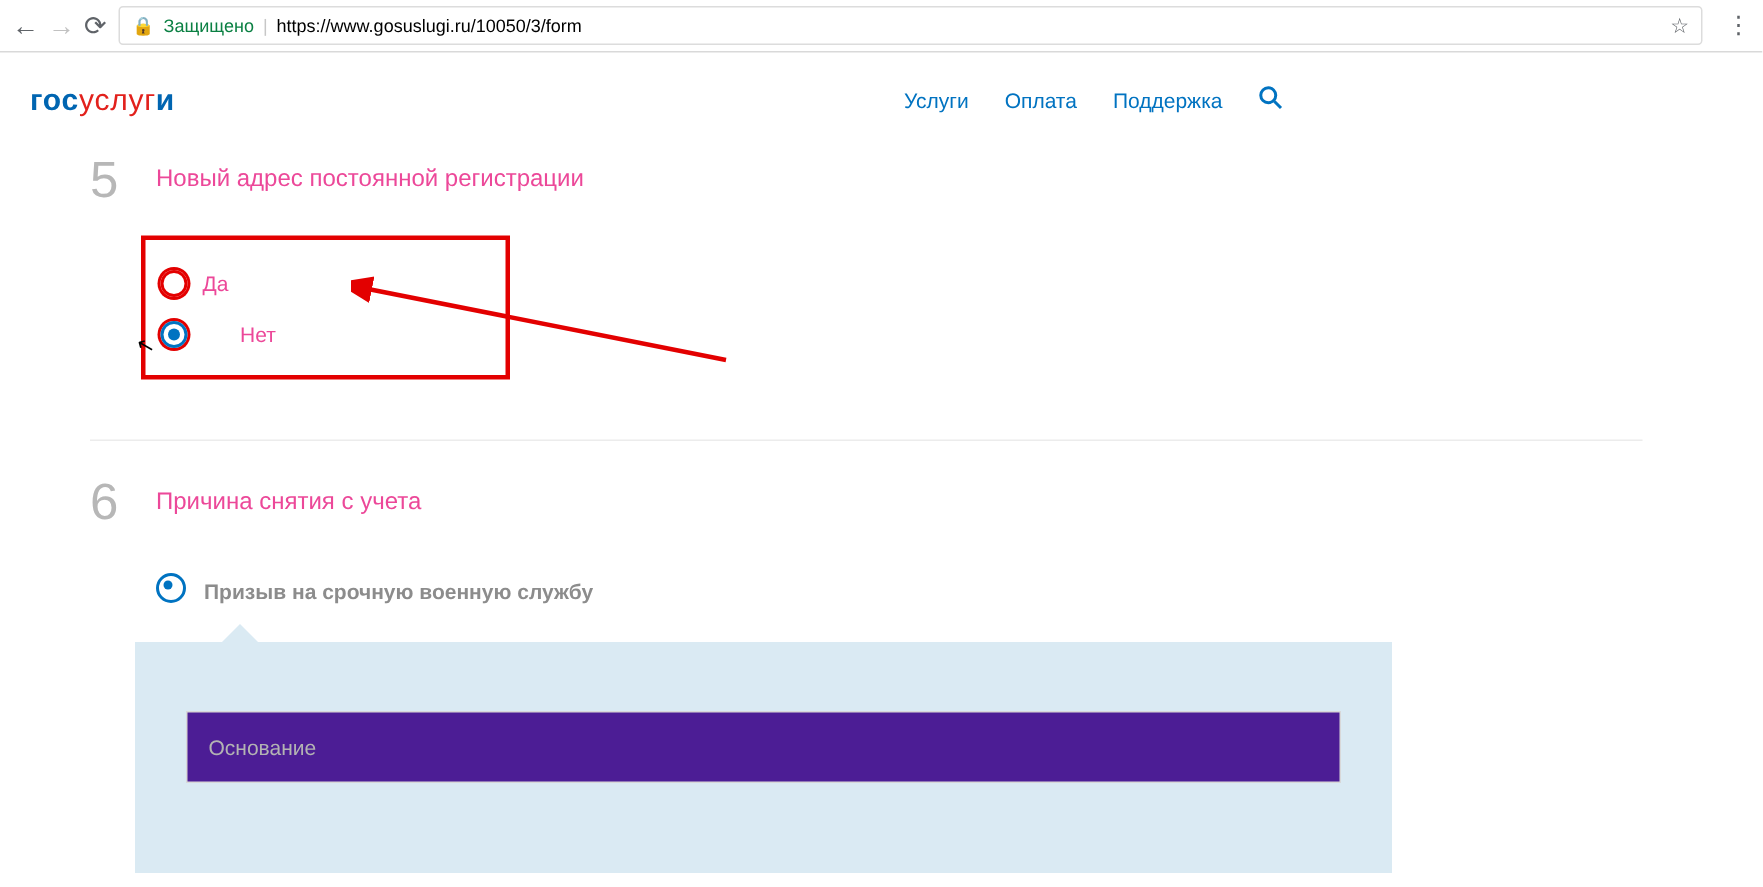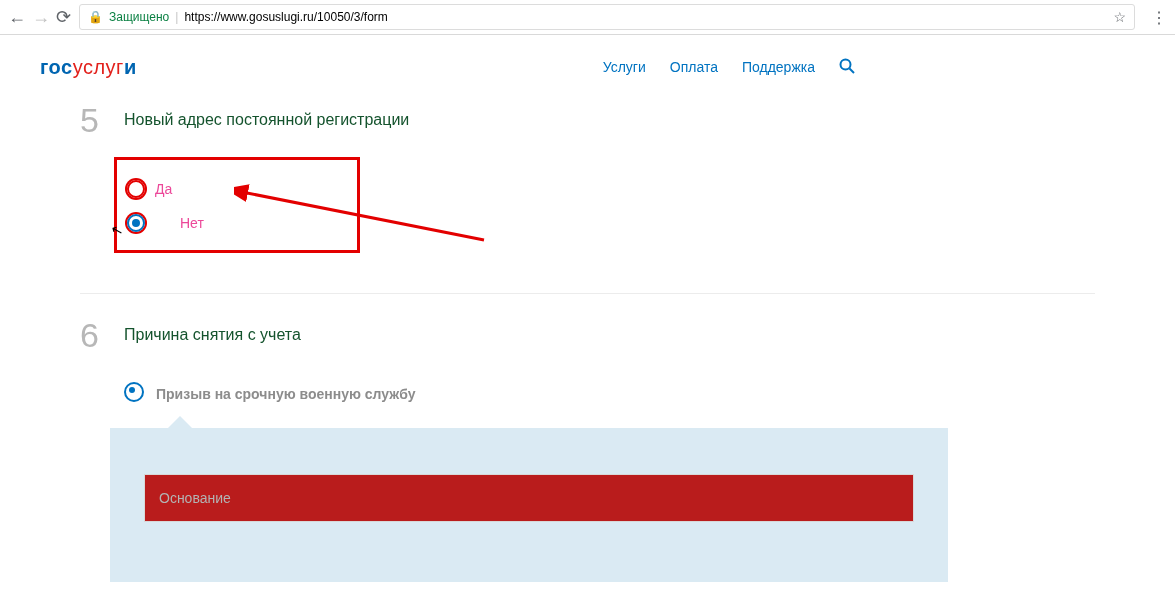--- a/index.html
+++ b/index.html
@@ -10,34 +10,34 @@
   .nav-arrows span{font-size:18px;line-height:1;}
   .nav-reload{font-size:15px;color:#5f6368;}
   .addr-box{flex:1;height:24px;border:1px solid #dcdcdc;border-radius:3px;display:flex;align-items:center;padding:0 8px;font-size:12px;color:#555;gap:6px;}
   .lock-icon{color:#0b8043;font-size:12px;}
   .secure-label{color:#0b8043;font-size:12px;}
   .addr-sep{color:#c7c7c7;}
   .url{color:#000000;}
   .star-icon{font-size:14px;color:#5f6368;margin-left:6px;}
   .kebab{font-size:16px;color:#5f6368;margin-left:8px;}
   
-  .site-wrap{padding:10px 40px 0 40px;}
+  .site-wrap{padding:10px 40px 0 20px;}
   .site-header{display:flex;align-items:center;height:44px;}
   .logo{font-size:20px;font-weight:400;letter-spacing:.5px;}
   .logo .l1{color:#0065b1;font-weight:bold;}
   .logo .l2{color:#e2211c;}
   .logo .l3{color:#0065b1;font-weight:bold;}
   .top-nav{margin-left:auto;display:flex;align-items:center;gap:24px;margin-right:280px;}
   .top-nav a{color:#0173c1;font-size:14px;text-decoration:none;}
   .search-ic{color:#0173c1;font-size:15px;}
   
   .form-area{padding:0 40px;}
   .step{display:flex;align-items:flex-start;margin-top:14px;}
   .step-num{font-size:34px;font-weight:300;color:#b7b7b7;width:44px;line-height:1;font-family:"Segoe UI Light",Arial,sans-serif;}
-  .step-title{font-size:16px;color:#14532d;margin-top:8px;}
+  .step-title{font-size:16px;color:#ec4899;margin-top:8px;}
   
   .radio-box{margin:20px 0 0 34px;padding:14px 80px 14px 10px;border:3px solid #e30000;width:150px;position:relative;}
   .radio-row{display:flex;align-items:center;gap:10px;margin:6px 0 16px 0;}
   .radio-row:last-child{margin-bottom:4px;gap:35px;}
   .radio{width:18px;height:18px;border-radius:50%;display:inline-block;box-sizing:border-box;position:relative;}
   .radio.unsel{border:2px solid #e30000;}
   .radio.sel{border:2px solid #0073c1;}
   .radio.sel::after{content:"";position:absolute;top:3px;left:3px;width:8px;height:8px;border-radius:50%;background:#0073c1;}
   .radio.unsel.ring{box-shadow:0 0 0 2px #e30000;}
   .radio.sel.ring{box-shadow:0 0 0 2px #e30000;}
@@ -47,21 +47,21 @@
   .arrow-svg{position:absolute;left:234px;top:180px;pointer-events:none;}
   
   .divider{border:none;border-top:1px solid #ececec;margin:40px 0 0 0;}
   
   .reason-row{display:flex;align-items:flex-end;gap:12px;margin:30px 0 0 44px;font-weight:bold;}
   .radio-plain{width:16px;height:16px;border:2px solid #0073c1;border-radius:50%;position:relative;}
   .radio-plain::after{content:"";position:absolute;top:3px;left:3px;width:6px;height:6px;border-radius:50%;background:#0073c1;}
   .reason-label{color:#8c8c8c;font-size:14px;}
   .panel{margin:26px 0 0 30px;background:#daeaf3;padding:46px 34px 60px 34px;width:770px;position:relative;}
   .panel::before{content:"";position:absolute;top:-12px;left:58px;border-left:12px solid transparent;border-right:12px solid transparent;border-bottom:12px solid #daeaf3;}
-  .field{background:#b91c1c;border:1px solid #d8d8d8;height:46px;display:flex;align-items:center;padding:0 14px;color:#b3b3b3;font-size:14px;}
+  .field{background:#4c1d95;border:1px solid #d8d8d8;height:46px;display:flex;align-items:center;padding:0 14px;color:#b3b3b3;font-size:14px;}
 </style>
 </head>
 <body>
 
 <div class="chrome-bar">
   <div class="nav-arrows">
     <span>←</span>
     <span style="color:#c1c1c1">→</span>
     <span class="nav-reload">⟳</span>
   </div>

